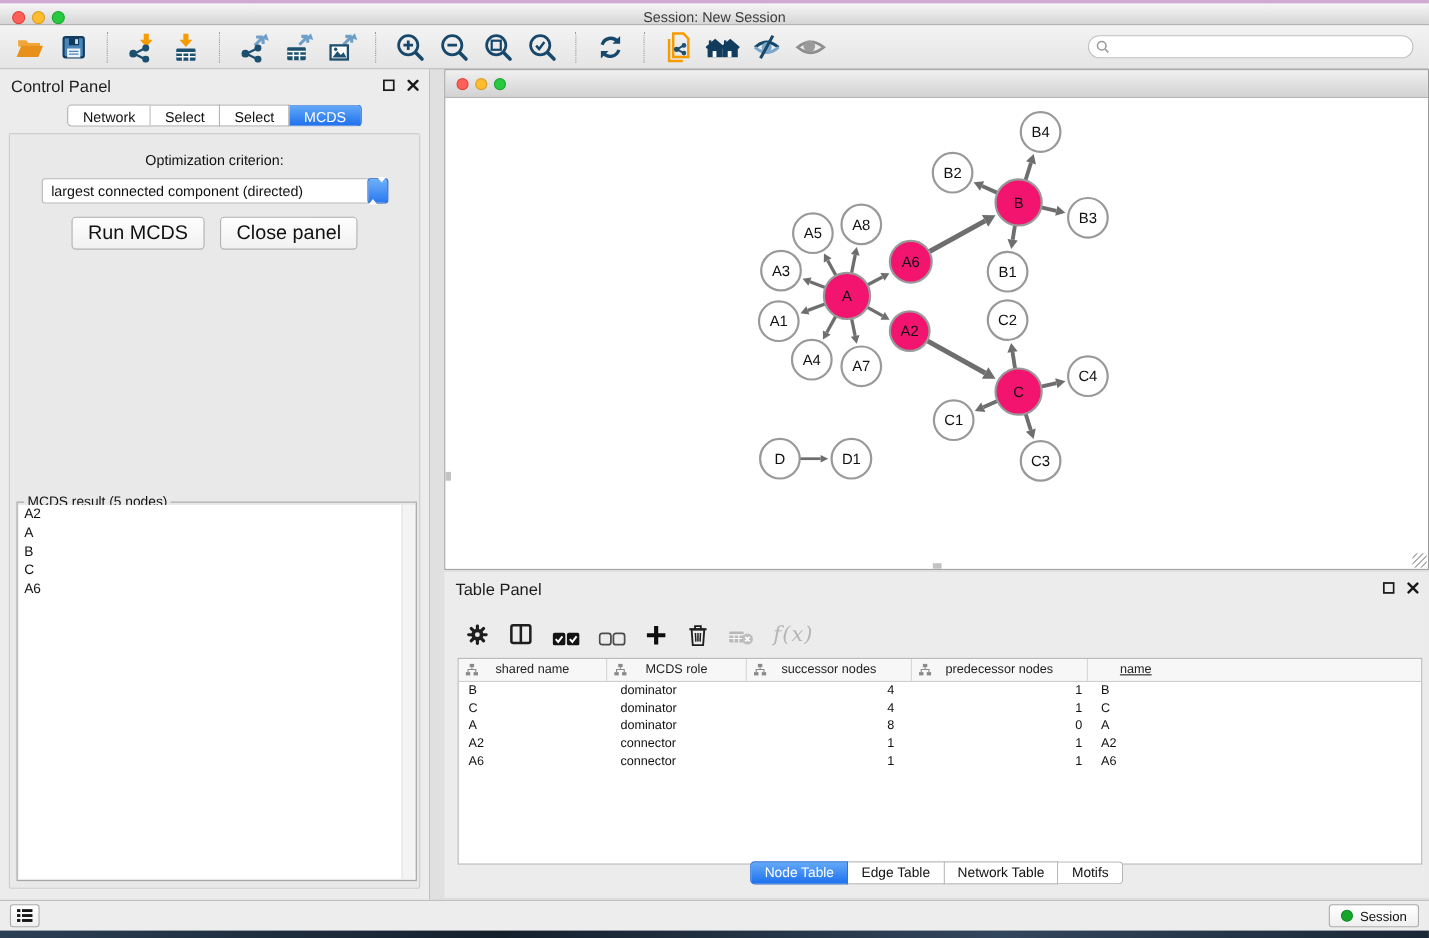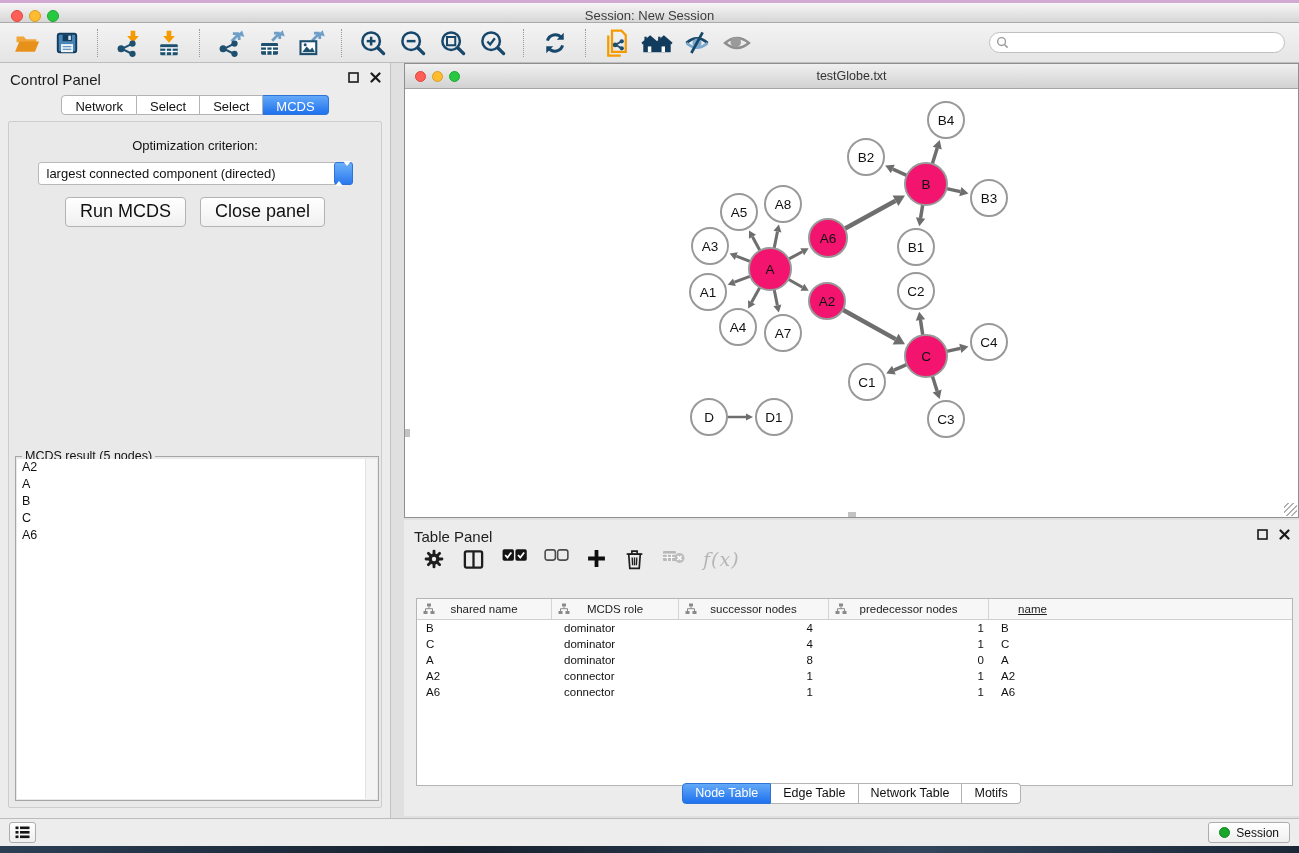--- a/index.html
+++ b/index.html
@@ -88,21 +88,21 @@
   .nw-canvas svg { position:absolute; left:0; top:0; }
   .resize-corner {
     position:absolute; right:1px; bottom:1px; width:13px; height:13px;
     background:repeating-linear-gradient(135deg, transparent 0 2.5px, #b0b0b0 2.5px 3.8px);
   }
   .canvas-tick-left  { position:absolute; left:0; top:340px; width:5px; height:8px; background:#c3c3c3; }
   .canvas-tick-bottom{ position:absolute; left:443px; bottom:0; width:8px; height:5px; background:#c3c3c3; }
 
   
   .table-panel { position:absolute; left:404px; top:520px; width:895px; height:296px; background:#ececec; }
-  .tp-toolbar { position:absolute; top:28px; left:0; right:0; height:40px; display:flex; align-items:flex-start; padding-left:19px; gap:17px; }
+  .tp-toolbar { position:absolute; top:28px; left:0; right:0; height:40px; display:flex; align-items:flex-end; padding-left:19px; gap:17px; }
   .tp-icon { display:flex; align-items:center; justify-content:center; }
   .fx { font-family:"DejaVu Serif", serif; font-style:italic; font-size:19px; color:#b5b5b5; letter-spacing:1px; }
   .table-box { position:absolute; left:12px; top:78px; width:877px; height:188px; background:#fff; border:1px solid #b5b5b5; overflow:hidden; }
   .thead { display:grid; grid-template-columns:135px 127px 150px 160px 87px 1fr; height:21px; background:#f7f7f7; border-bottom:1px solid #cfcfcf; }
   .th { position:relative; display:flex; align-items:center; justify-content:center; font-size:11.5px; color:#222; border-right:1px solid #d4d4d4; }
   .th:last-child { border-right:none;text-decoration:underline; }
   .th .th-icon { position:absolute; left:6px; top:4px; }
   .trow { display:grid; grid-template-columns:135px 127px 150px 160px 87px 1fr; height:16px; align-items:center; font-size:11.5px; }
   .td { overflow:hidden; white-space:nowrap; }
   .td.a-left0 { padding-left:9px; }
@@ -348,21 +348,20 @@
       </div>
     </div>
   </div>
 </div>
 
 <div class="network-window">
   <div class="nw-titlebar">
     <span class="light red"></span>
     <span class="light yellow"></span>
     <span class="light green"></span>
-    <div class="nw-title">testGlobe.txt</div>
   </div>
   <div class="nw-canvas">
     <svg id="graph-svg" width="893" height="428" viewBox="0 0 893 428">
         <g>
           <line x1="346.24867563180135" y1="186.95613645917047" x2="329.4393673591601" y2="193.19184759256964" stroke="#6E6E6E" stroke-width="3"></line>
           <polygon points="322.6888905866086,195.69605671787102 328.03074972617804,189.39470440800943 330.84798499214213,196.98899077712986" fill="#6E6E6E"></polygon>
         </g>
         <g>
           <line x1="382.4396757077096" y1="189.79069513415277" x2="397.4100572521294" y2="198.1951198608446" stroke="#6E6E6E" stroke-width="3"></line>
           <polygon points="403.68834050690486,201.7197701091396 395.42744148746345,201.72665419165583 399.3926730167953,194.6635855300334" fill="#6E6E6E"></polygon>

